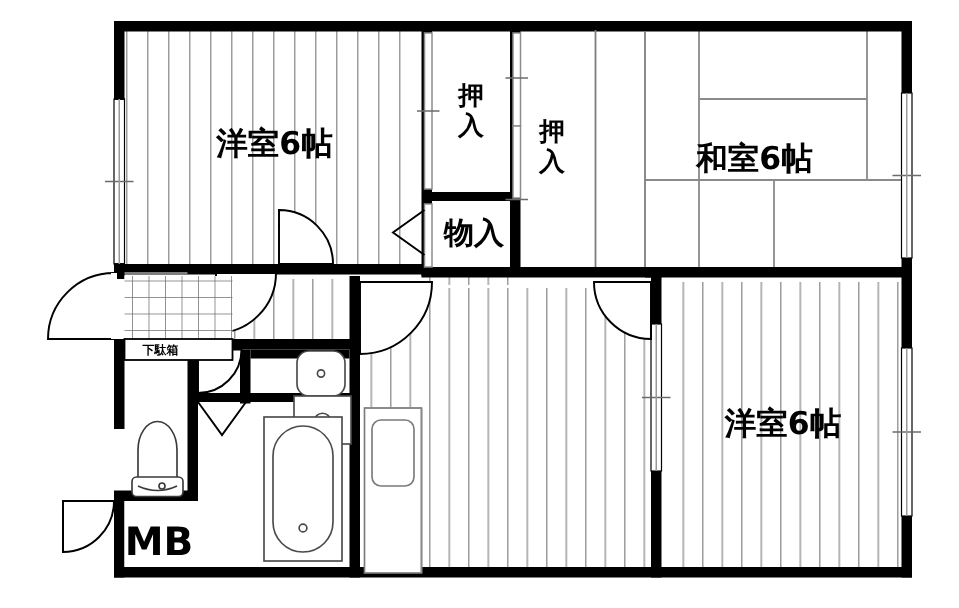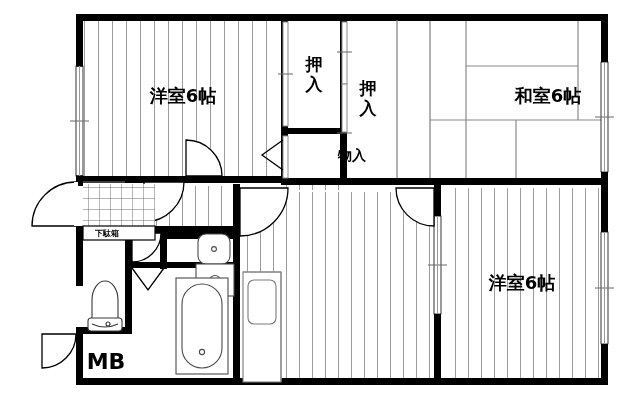--- a/index.html
+++ b/index.html
@@ -29,24 +29,24 @@
     font-family: "DejaVu Sans", "Liberation Sans", sans-serif;
     color: #000000;
     font-weight: 700;
     white-space: nowrap;
     letter-spacing: 0px;
     line-height: 1;
     transform: translate(-50%, -50%);
     text-align: center;
     pointer-events: none;
   }
-  .lbl-lg { font-size: 18px; }
-  .lbl-md { font-size: 14px; margin-left: 36px; }
+  .lbl-lg { font-size: 21px; }
+  .lbl-md { font-size: 20px; }
   .lbl-xs { font-size: 8px; font-weight: 700; }
-  .lbl-mb { font-size: 22px; }
+  .lbl-mb { font-size: 26px; }
   .lbl-oshiire {
     font-size: 17px;
     line-height: 1.15;
     transform: translate(-50%, -50%);
   }
   .lbl-oshiire span { display: block; }
 </style>
 </head>
 <body>
 
@@ -272,21 +272,21 @@
     </g>
 
     <g>
       <rect x="83" y="334" width="48" height="44" fill="#ffffff" stroke="none"></rect>
     </g>
 
   </svg>
 
   <div class="room-label lbl-lg" style="left:183px; top:96px;">洋室6帖</div>
 
-  <div class="room-label lbl-lg" style="left:503px; top:96px;margin-left:45px;">和室6帖</div>
+  <div class="room-label lbl-lg" style="left:503px; top:106px;">和室6帖</div>
 
 
   <div class="room-label lbl-lg" style="left:522px; top:283px;">洋室6帖</div>
 
   <div class="room-label lbl-oshiire" style="left:314px; top:75px;">
     <span>押</span>
     <span>入</span>
   </div>
 
   <div class="room-label lbl-oshiire" style="left:368px; top:99px;">

